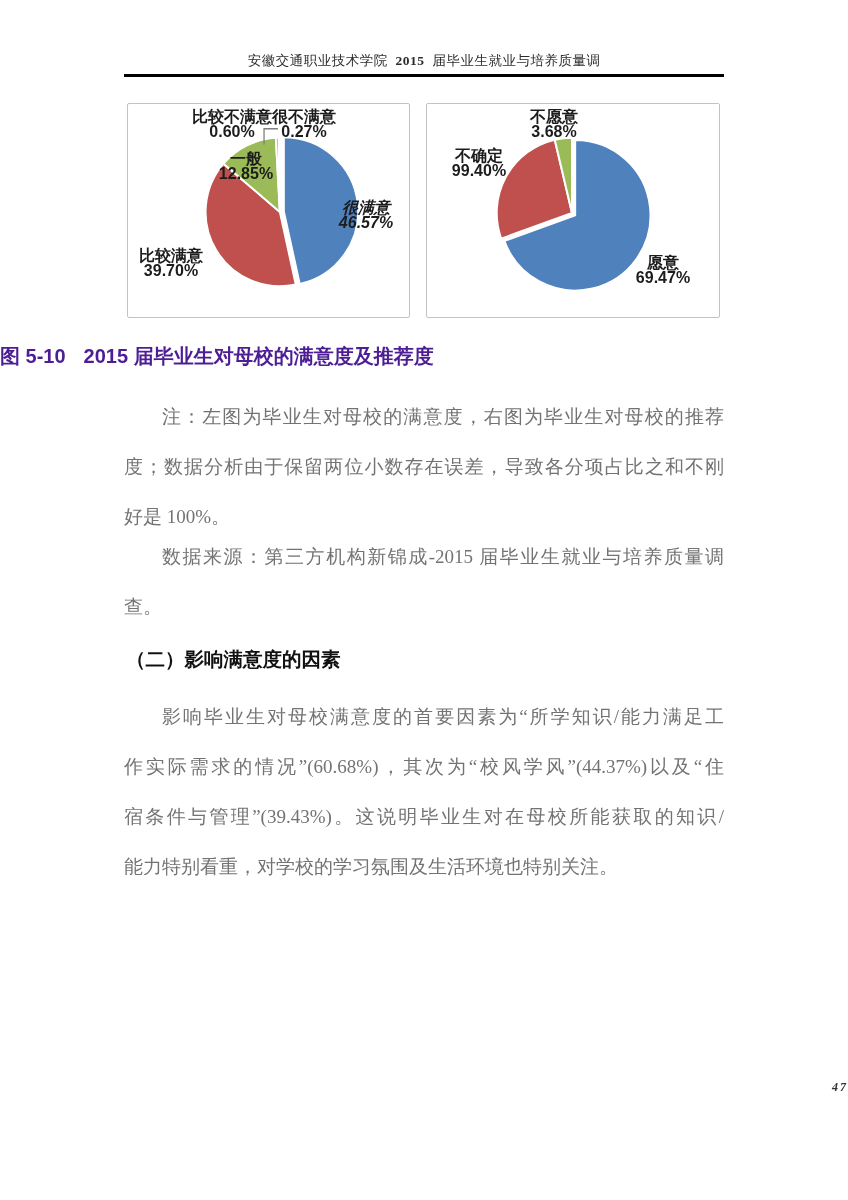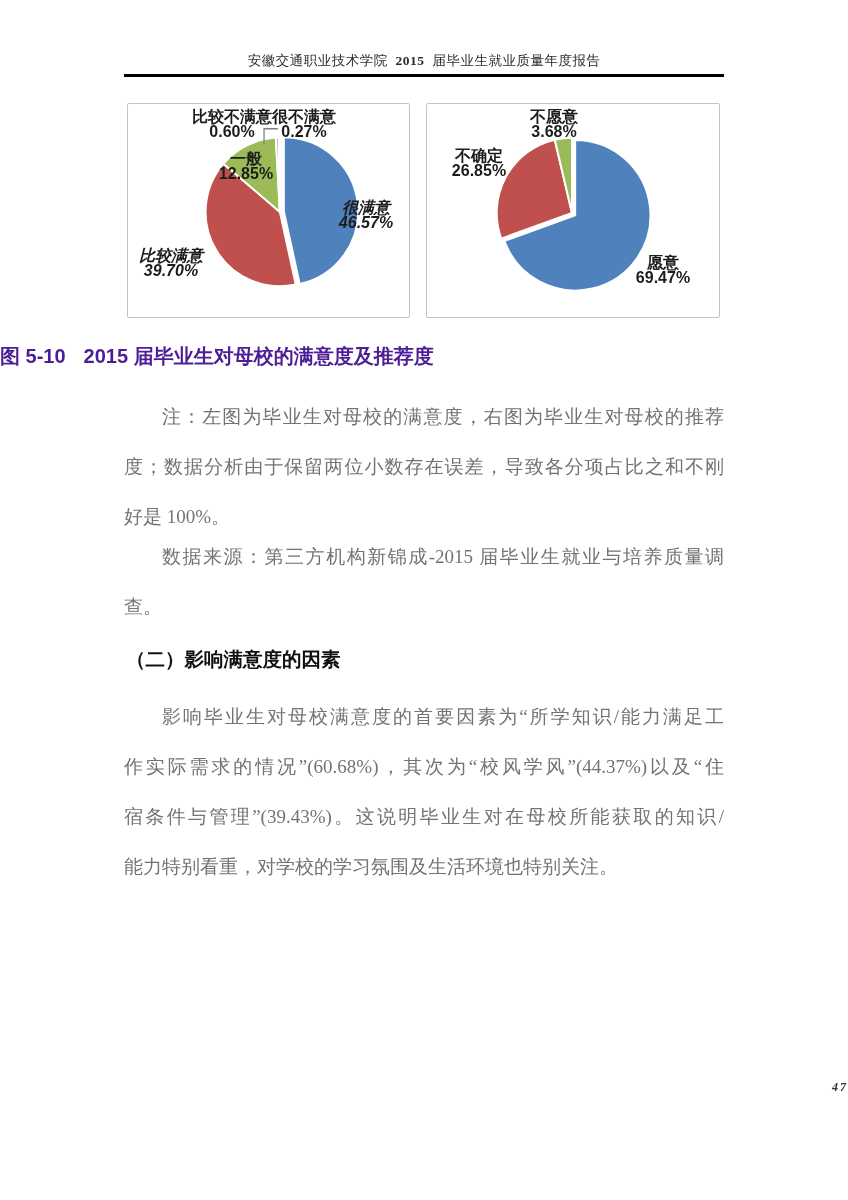--- a/index.html
+++ b/index.html
@@ -52,39 +52,39 @@
   }
 </style>
 </head>
 <body>
 
 <div class="page">
 
   <div class="running-head">
     <span>安徽交通职业技术学院</span>
     <b>2015</b>
-    <span>届毕业生就业质量年度报告</span>
+    <span>届毕业生就业与培养质量调</span>
   </div>
   <div class="head-rule"></div>
 
   <div class="charts-row">
     <div class="chart-panel" id="chart-0">
         <svg viewBox="0 0 283 215">
           <path d="M 157 108.5 L 157.00 33.50 A 75 75 0 0 1 173.02 181.77 Z" fill="#4F81BD" stroke="#ffffff" stroke-width="2" stroke-linejoin="round"></path>
           <path d="M 153 109 L 169.02 182.27 A 75 75 0 0 1 96.06 60.19 Z" fill="#C0504D" stroke="#ffffff" stroke-width="2" stroke-linejoin="round"></path>
           <path d="M 153 109 L 96.06 60.19 A 75 75 0 0 1 148.90 34.11 Z" fill="#9BBB59" stroke="#ffffff" stroke-width="2" stroke-linejoin="round"></path>
           <path d="M 153 109 L 148.90 34.11 A 75 75 0 0 1 151.73 34.01 Z" fill="#8064A2" stroke="#ffffff" stroke-width="2" stroke-linejoin="round"></path>
           <path d="M 153 109 L 151.73 34.01 A 75 75 0 0 1 153.00 34.00 Z" fill="#4BACC6" stroke="#ffffff" stroke-width="2" stroke-linejoin="round"></path>
           <polyline points="151,25 137,25 137,41" fill="none" stroke="#7f7f7f" stroke-width="1.3"></polyline>
         </svg>
         <div class="pie-label" style="left: 238px; top: 111px; font-style: italic;">
           <div>很满意</div>
           <div>46.57%</div>
         </div>
-        <div class="pie-label" style="left: 43px; top: 159px; font-style: italic;">
+        <div class="pie-label" style="left: 43px; top: 159px;">
           <div>比较满意</div>
           <div>39.70%</div>
         </div>
         <div class="pie-label" style="left: 118px; top: 62px;">
           <div>一般</div>
           <div>12.85%</div>
         </div>
         <div class="pie-label" style="left: 104px; top: 20px;">
           <div>比较不满意</div>
           <div>0.60%</div>
@@ -99,21 +99,21 @@
           <path d="M 149.2 112.3 L 149.20 36.30 A 76 76 0 1 1 77.74 138.18 Z" fill="#4F81BD" stroke="#ffffff" stroke-width="2" stroke-linejoin="round"></path>
           <path d="M 146 110 L 74.54 135.88 A 76 76 0 0 1 128.58 36.02 Z" fill="#C0504D" stroke="#ffffff" stroke-width="2" stroke-linejoin="round"></path>
           <path d="M 146 110 L 128.58 36.02 A 76 76 0 0 1 146.00 34.00 Z" fill="#9BBB59" stroke="#ffffff" stroke-width="2" stroke-linejoin="round"></path>
         </svg>
         <div class="pie-label" style="left: 236px; top: 166px;">
           <div>愿意</div>
           <div>69.47%</div>
         </div>
         <div class="pie-label" style="left: 52px; top: 59px;">
           <div>不确定</div>
-          <div>26.85%</div>
+          <div>99.40%</div>
         </div>
         <div class="pie-label" style="left: 127px; top: 20px;">
           <div>不愿意</div>
           <div>3.68%</div>
         </div>
       </div>
   </div>
 
   <div class="caption">
     <span class="cap-label">图 5-10</span><span class="cap-text">2015 届毕业生对母校的满意度及推荐度</span>

